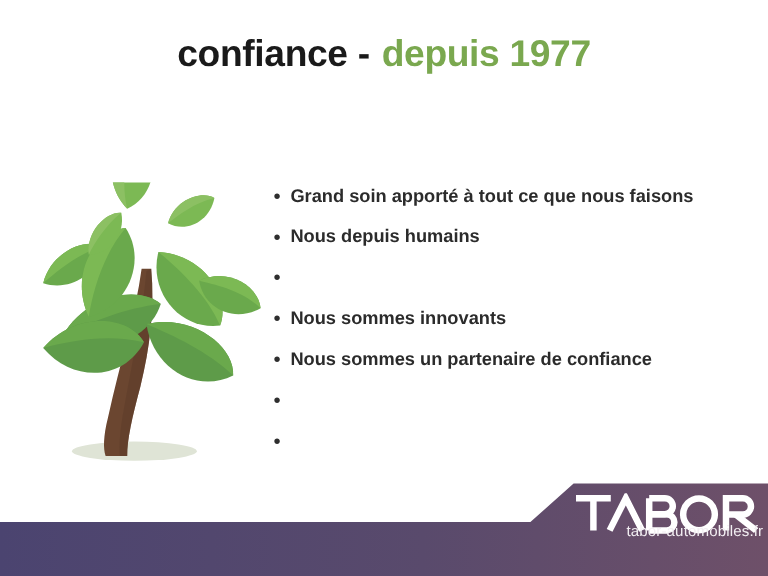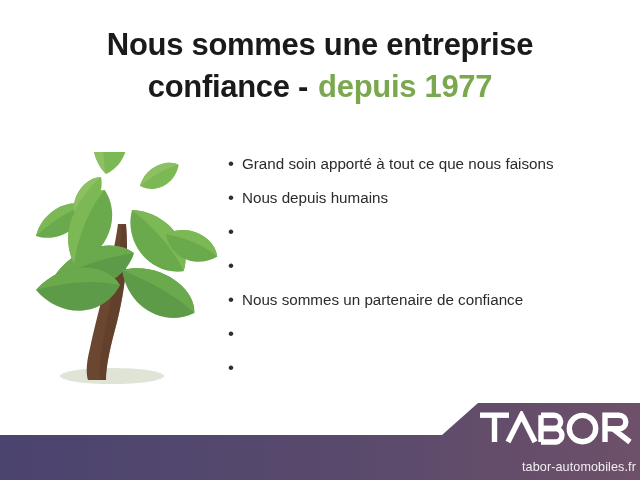--- a/index.html
+++ b/index.html
@@ -55,20 +55,21 @@
     line-height: 24px;
     color: #2e2e2e;
     text-align: left;
   }
   .bullet-text {
     flex: 1 1 auto;
     font-size: 15.2px;
     line-height: 24px;
     color: #2b2b2b;
     white-space: nowrap;
+    font-weight: bold;
   }
 
   
   #tree {
     position: absolute;
     left: 14px;
     top: 152px;
     width: 205px;
     height: 245px;
   }
@@ -97,38 +98,37 @@
   #logo-wordmark {
     position: absolute;
     left: 0;
     top: 0;
     width: 156px;
     height: 34px;
   }
   #logo-tagline {
     position: absolute;
     left: 2px;
-    top: 48px;
+    top: 24px;
     width: 156px;
     text-align: right;
     padding-right: 2px;
     font-size: 12.6px;
     line-height: 16px;
     color: #f2eef2;
     letter-spacing: 0.1px;
     white-space: nowrap;
   }
 </style>
 </head>
 <body>
 
 <div id="page">
 
   <div id="headline">
-    <span class="line">Nous sommes une entreprise</span>
     <span class="line">
       <span>confiance -</span><span class="accent">depuis 1977</span>
     </span>
   </div>
 
   <div id="tree">
     <svg viewBox="0 0 205 245" width="205" height="245" aria-hidden="true">
 
       <ellipse cx="98" cy="224" rx="52" ry="8" fill="#dfe4d6"></ellipse>
 
@@ -196,20 +196,21 @@
     </div>
     <div class="bullet-row">
       <span class="bullet-dot">•</span>
       <span class="bullet-text">Nous depuis humains</span>
     </div>
     <div class="bullet-row">
       <span class="bullet-dot">•</span>
     </div>
     <div class="bullet-row">
       <span class="bullet-dot">•</span>
+      <span class="bullet-text">Nous sommes innovants</span>
     </div>
     <div class="bullet-row">
       <span class="bullet-dot">•</span>
       <span class="bullet-text">Nous sommes un partenaire de confiance</span>
     </div>
     <div class="bullet-row">
       <span class="bullet-dot">•</span>
     </div>
     <div class="bullet-row">
       <span class="bullet-dot">•</span>

